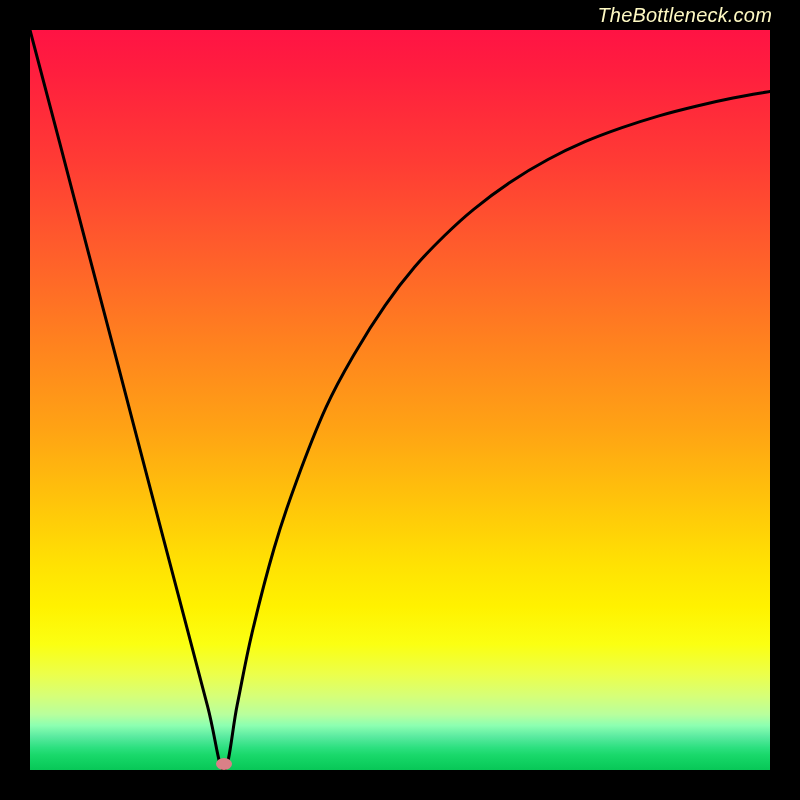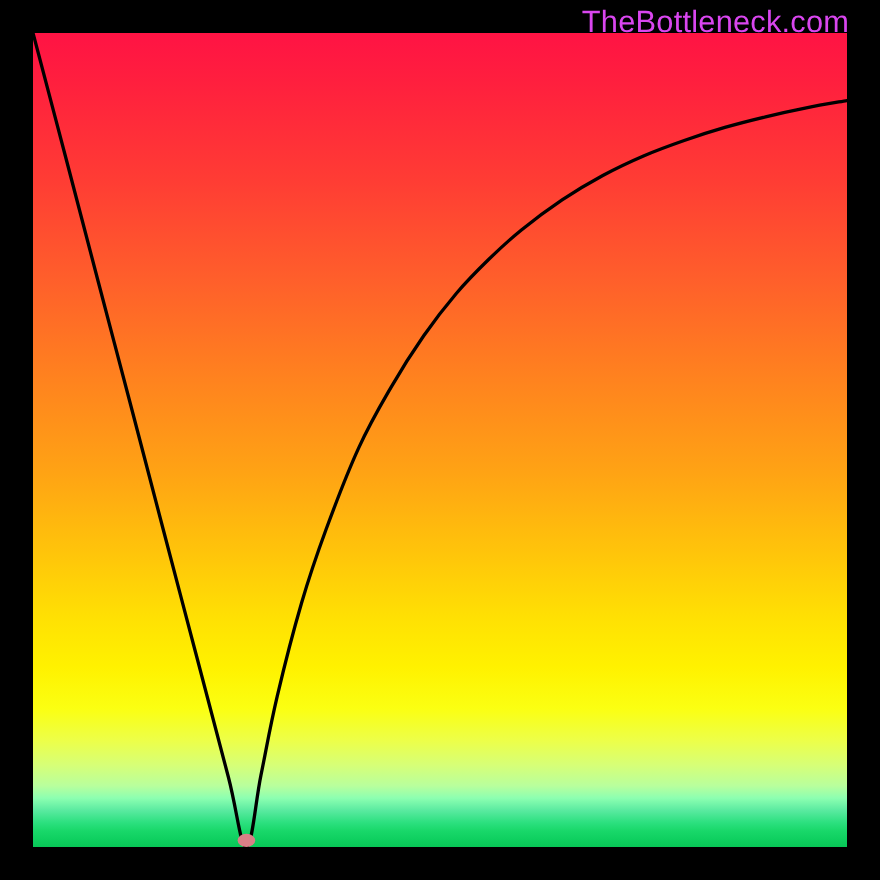--- a/index.html
+++ b/index.html
@@ -51,25 +51,26 @@
     position: absolute;
     left: 0;
     top: 0;
     width: 740px;
     height: 740px;
   }
   .watermark {
     position: absolute;
     top: 4px;
     right: 28px;
-    color: #d946ef;
-    font-size: 28px;
+    color: #fef9c3;
+    font-size: 20px;
     font-weight: 500;
     letter-spacing: 0.2px;
     user-select: none;
+    font-style: italic;
   }
   .marker {
     position: absolute;
     width: 16px;
     height: 12px;
     background: #d98087;
     border-radius: 50%;
     transform: translate(-50%, -50%);
   }
 </style>

